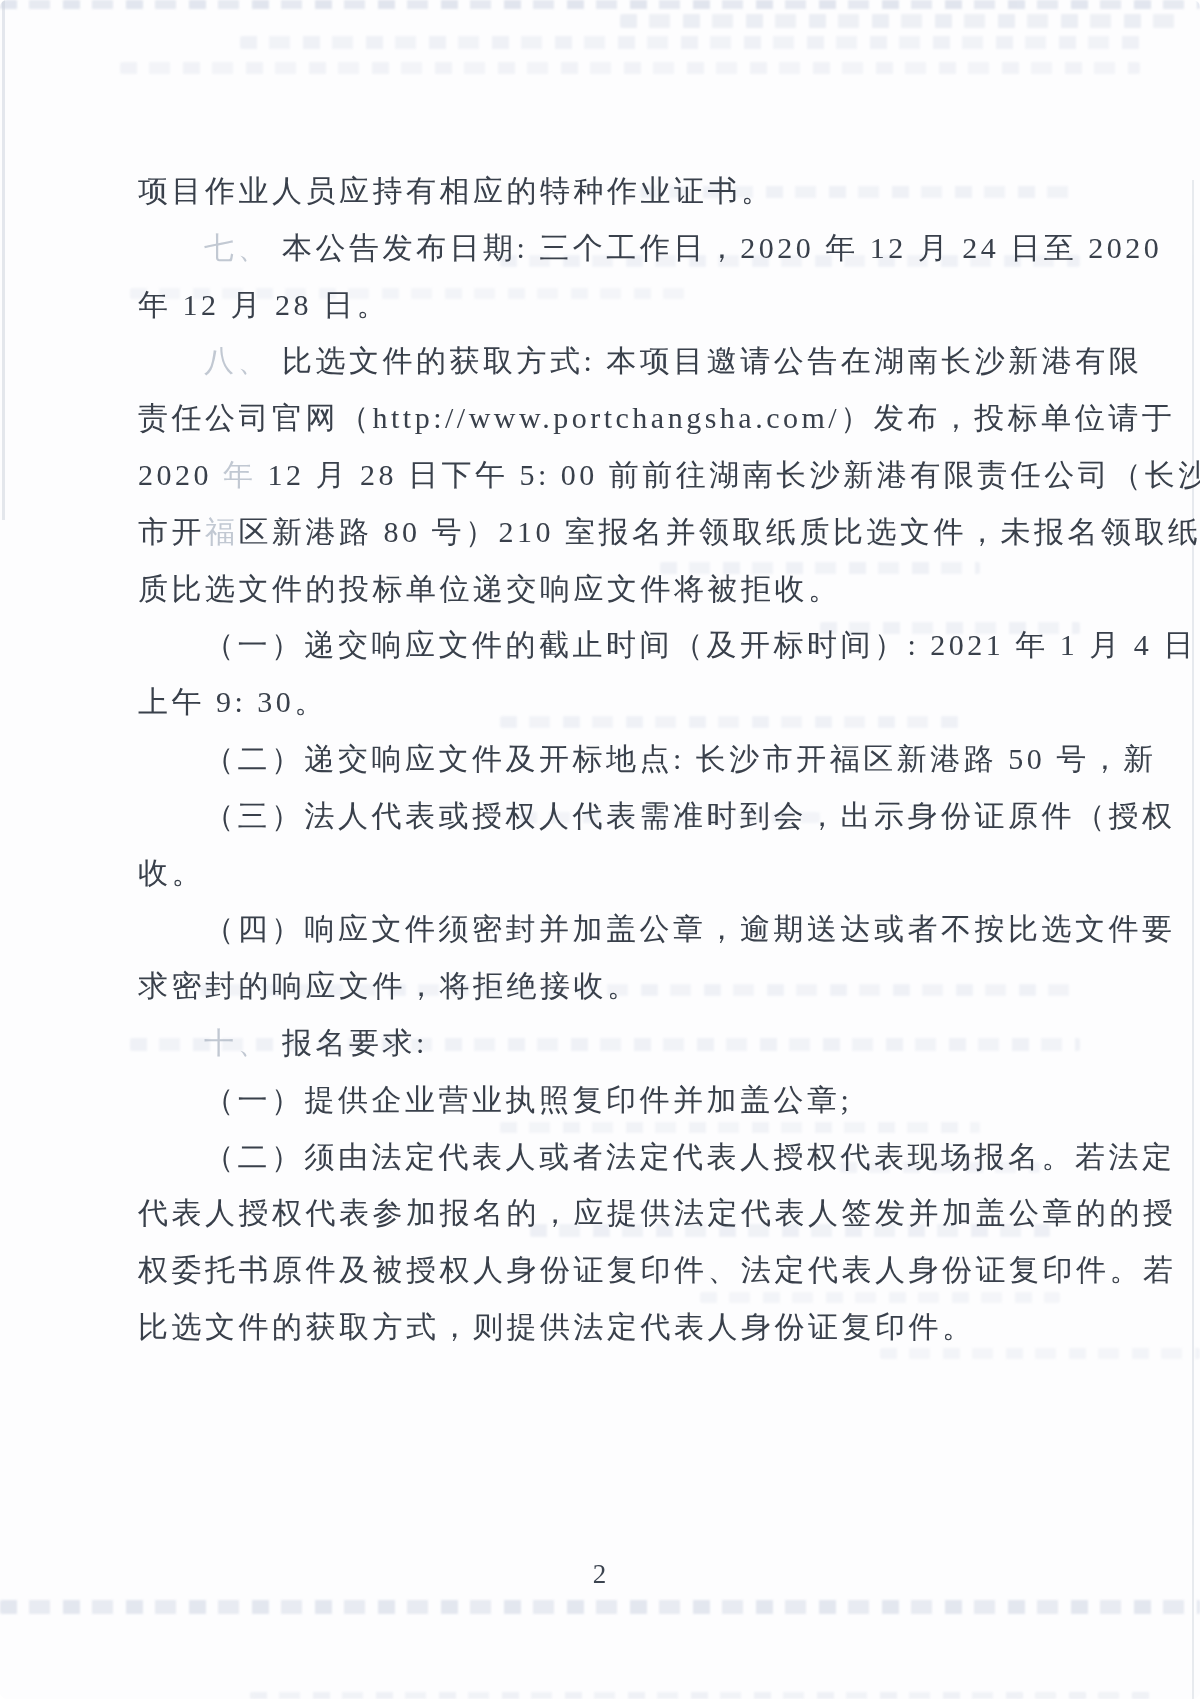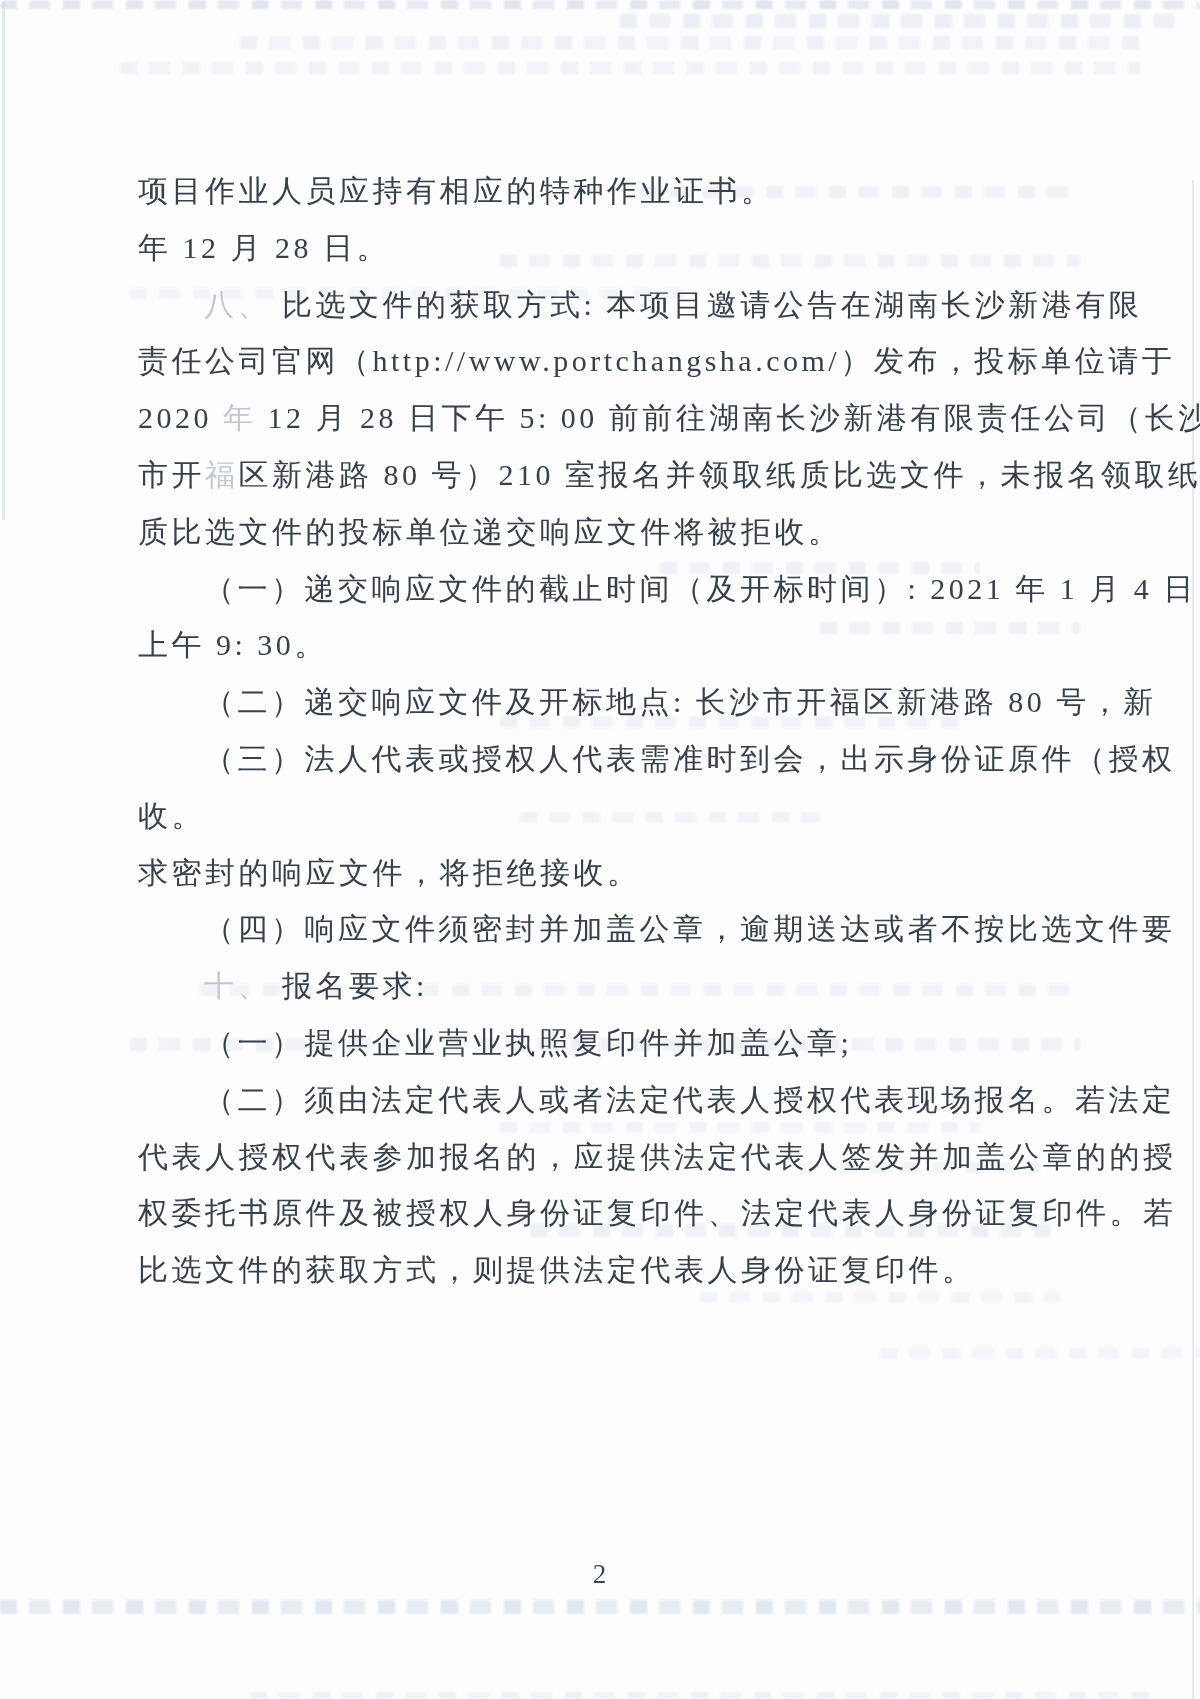--- a/index.html
+++ b/index.html
@@ -90,33 +90,34 @@
   <div class="streak" style="left:530px; top:1224px;width:520px; height:13px; opacity:.45;"></div>
   <div class="streak" style="left:700px; top:1292px;width:360px; height:11px; opacity:.3;"></div>
   <div class="streak" style="left:880px; top:1348px;width:320px; height:11px; opacity:.3;"></div>
   <div class="streak" style="left:0;    top:1600px;width:1200px;height:14px; opacity:.75;"></div>
   <div class="streak" style="left:250px; top:1692px;width:900px; height:7px;  opacity:.4;"></div>
   <div class="edge-line" style="left:2px;    top:0;     width:3px; height:520px;  opacity:.5;"></div>
   <div class="edge-line" style="left:1192px; top:180px; width:2px; height:1519px; opacity:.45;"></div>
 
   <div class="text-block" id="text-block">
       <p class="line"><span>项目作业人员应持有相应的特种作业证书。</span></p>
+      <p class="line indent"><span class="faint">七、</span><span> 本公告发布日期: 三个工作日，2020 年 12 月 24 日至 2020</span></p>
       <p class="line"><span>年 12 月 28 日。</span></p>
       <p class="line indent"><span class="faint">八、</span><span> 比选文件的获取方式: 本项目邀请公告在湖南长沙新港有限</span></p>
       <p class="line"><span>责任公司官网（http://www.portchangsha.com/）发布，投标单位请于</span></p>
       <p class="line"><span>2020 </span><span class="faint">年</span><span> 12 月 28 日下午 5: 00 前前往湖南长沙新港有限责任公司（长沙</span></p>
       <p class="line"><span>市开</span><span class="faint">福</span><span>区新港路 80 号）210 室报名并领取纸质比选文件，未报名领取纸</span></p>
       <p class="line"><span>质比选文件的投标单位递交响应文件将被拒收。</span></p>
       <p class="line indent"><span>（一）递交响应文件的截止时间（及开标时间）: 2021 年 1 月 4 日</span></p>
       <p class="line"><span>上午 9: 30。</span></p>
-      <p class="line indent"><span>（二）递交响应文件及开标地点: 长沙市开福区新港路 80 号，新</span></p>
+      <p class="line indent"><span>（二）递交响应文件及开标地点: 长沙市开福区新港路 50 号，新</span></p>
       <p class="line indent"><span>（三）法人代表或授权人代表需准时到会，出示身份证原件（授权</span></p>
       <p class="line"><span>收。</span></p>
+      <p class="line indent"><span>（四）响应文件须密封并加盖公章，逾期送达或者不按比选文件要</span></p>
       <p class="line"><span>求密封的响应文件，将拒绝接收。</span></p>
-      <p class="line indent"><span>（四）响应文件须密封并加盖公章，逾期送达或者不按比选文件要</span></p>
       <p class="line indent"><span class="faint">十、</span><span> 报名要求:</span></p>
       <p class="line indent"><span>（一）提供企业营业执照复印件并加盖公章;</span></p>
       <p class="line indent"><span>（二）须由法定代表人或者法定代表人授权代表现场报名。若法定</span></p>
       <p class="line"><span>代表人授权代表参加报名的，应提供法定代表人签发并加盖公章的的授</span></p>
       <p class="line"><span>权委托书原件及被授权人身份证复印件、法定代表人身份证复印件。若</span></p>
       <p class="line"><span>比选文件的获取方式，则提供法定代表人身份证复印件。</span></p>
     </div>
 
   <div class="page-number">2</div>
 

